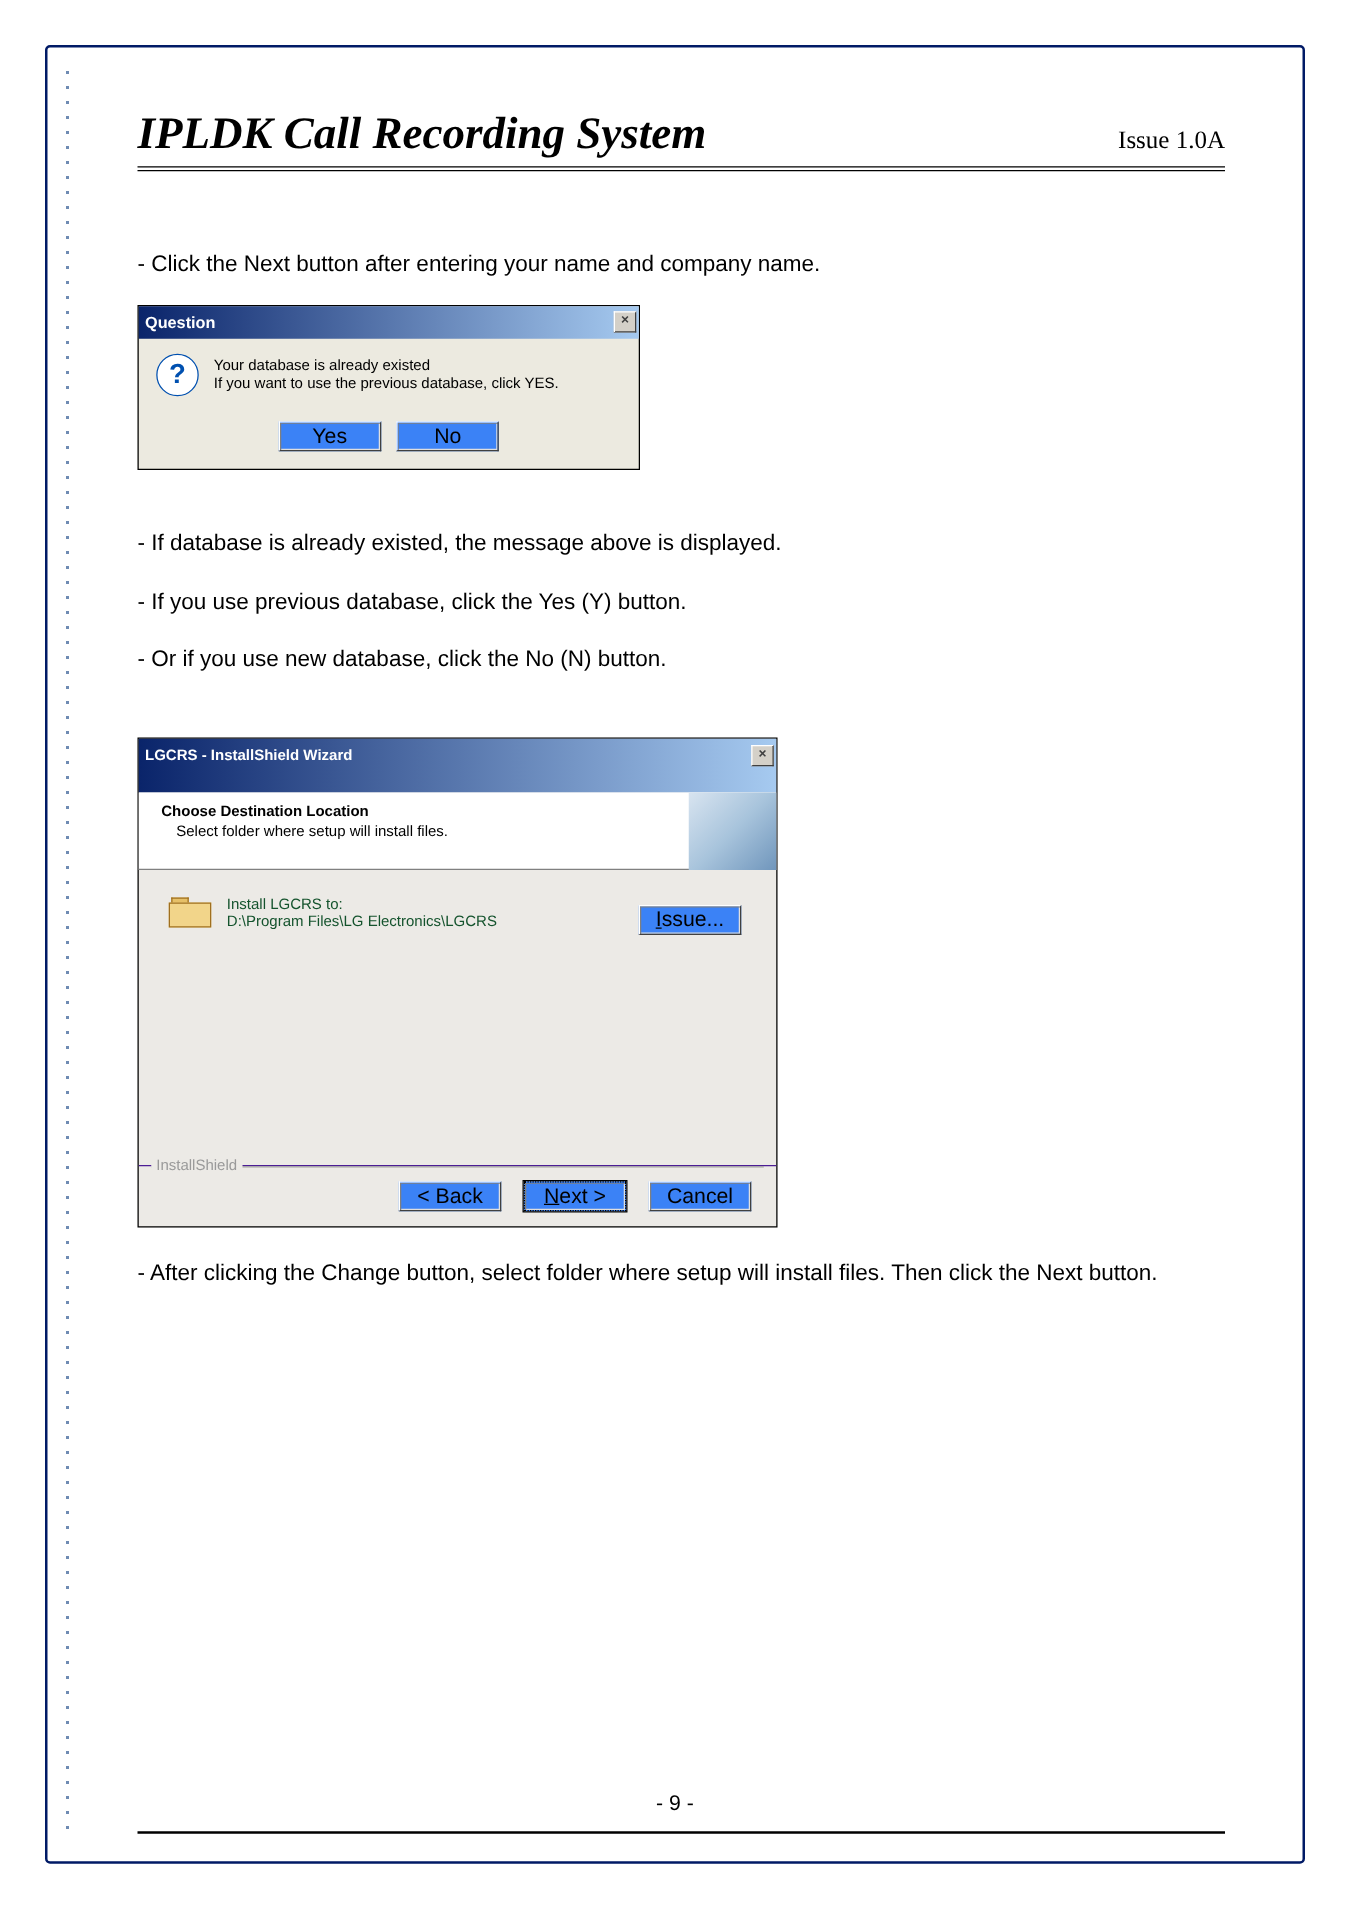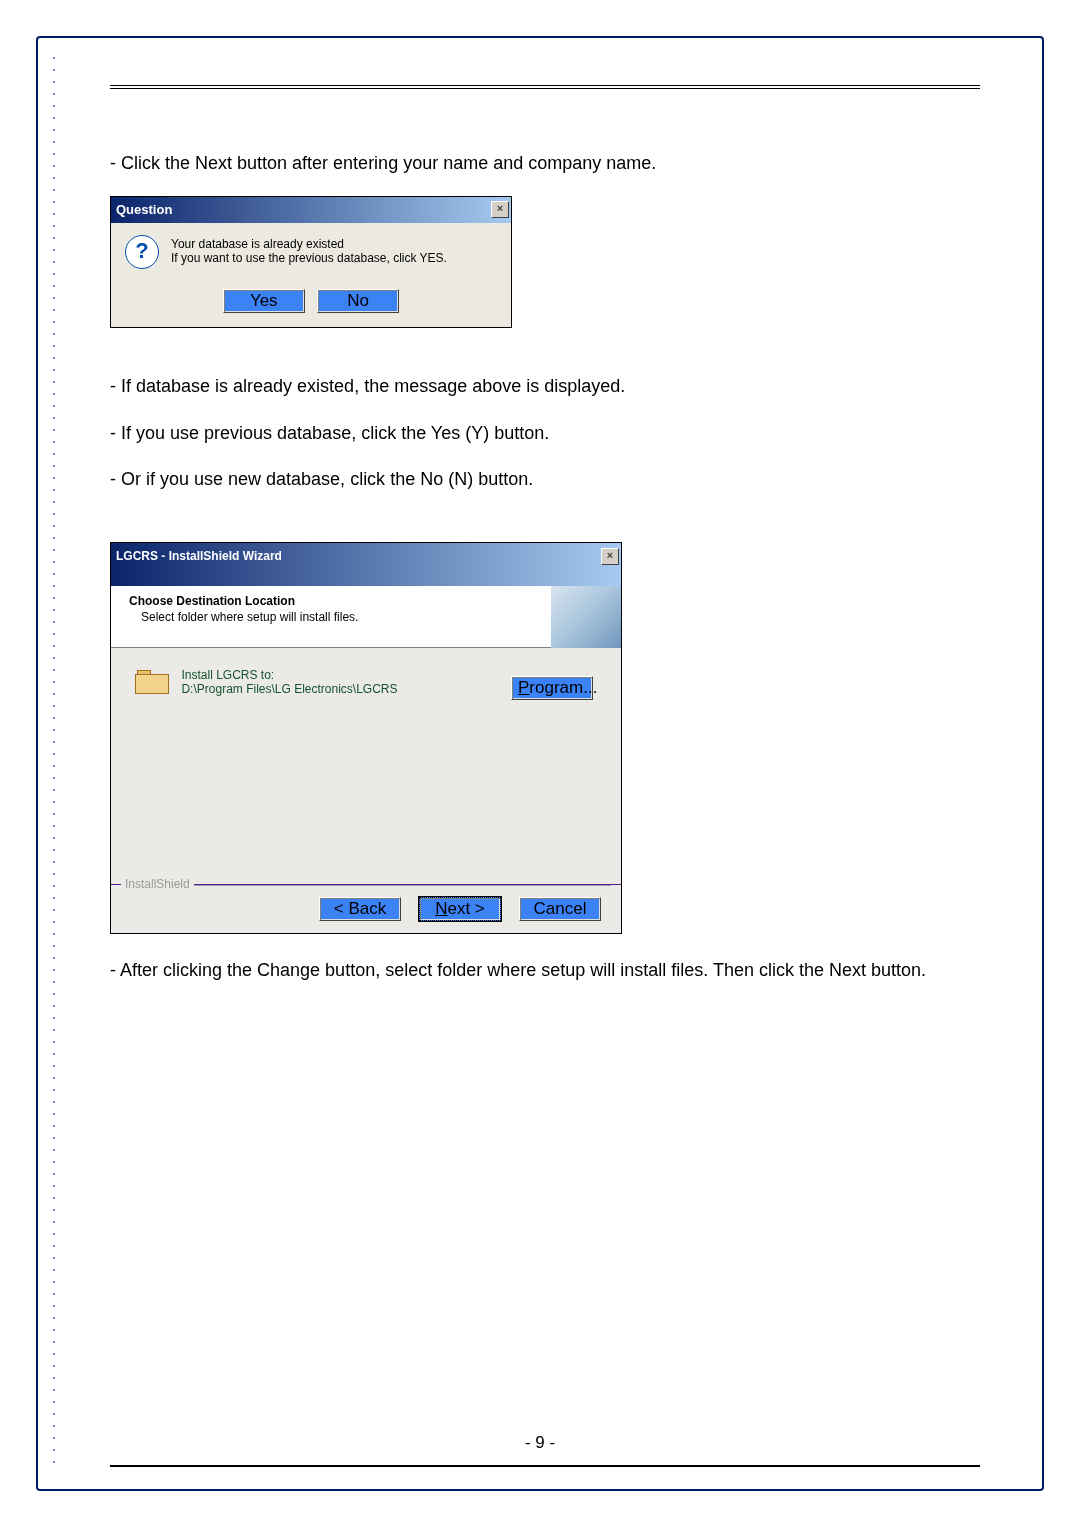--- a/index.html
+++ b/index.html
@@ -276,20 +276,24 @@
   }
 </style>
 </head>
 <body>
 
 <div class="page-border"></div>
 <div class="left-dots"></div>
 
 <div class="content">
 
+  <div class="header-row">
+    <span class="title">IPLDK Call Recording System</span>
+    <span class="issue">Issue 1.0A</span>
+  </div>
   <hr class="hr-thick">
 
   <p class="body-text">- Click the Next button after entering your name and company name.</p>
 
   <div class="dlg-q">
     <div class="dlg-q-title">
       <span>Question</span>
       <span class="dlg-q-close">×</span>
     </div>
     <div class="dlg-q-body">
@@ -318,21 +322,21 @@
       <div class="head-art"></div>
     </div>
     <div class="dlg-w-body">
       <span class="folder-icon">
         <span class="tab"></span><span class="body"></span>
       </span>
       <span class="install-info">
         <span>Install LGCRS to:</span><br>
         <span>D:\Program Files\LG Electronics\LGCRS</span>
       </span>
-      <button class="win-btn change-btn underline-first">Program...</button>
+      <button class="win-btn change-btn underline-first">Issue...</button>
     </div>
     <div class="dlg-w-footer">
       <div class="footer-line"></div>
       <span class="footer-label">InstallShield</span>
       <div class="footer-btns">
         <button class="win-btn">&lt; Back</button>
         <button class="win-btn default underline-first">Next &gt;</button>
         <button class="win-btn">Cancel</button>
       </div>
     </div>

